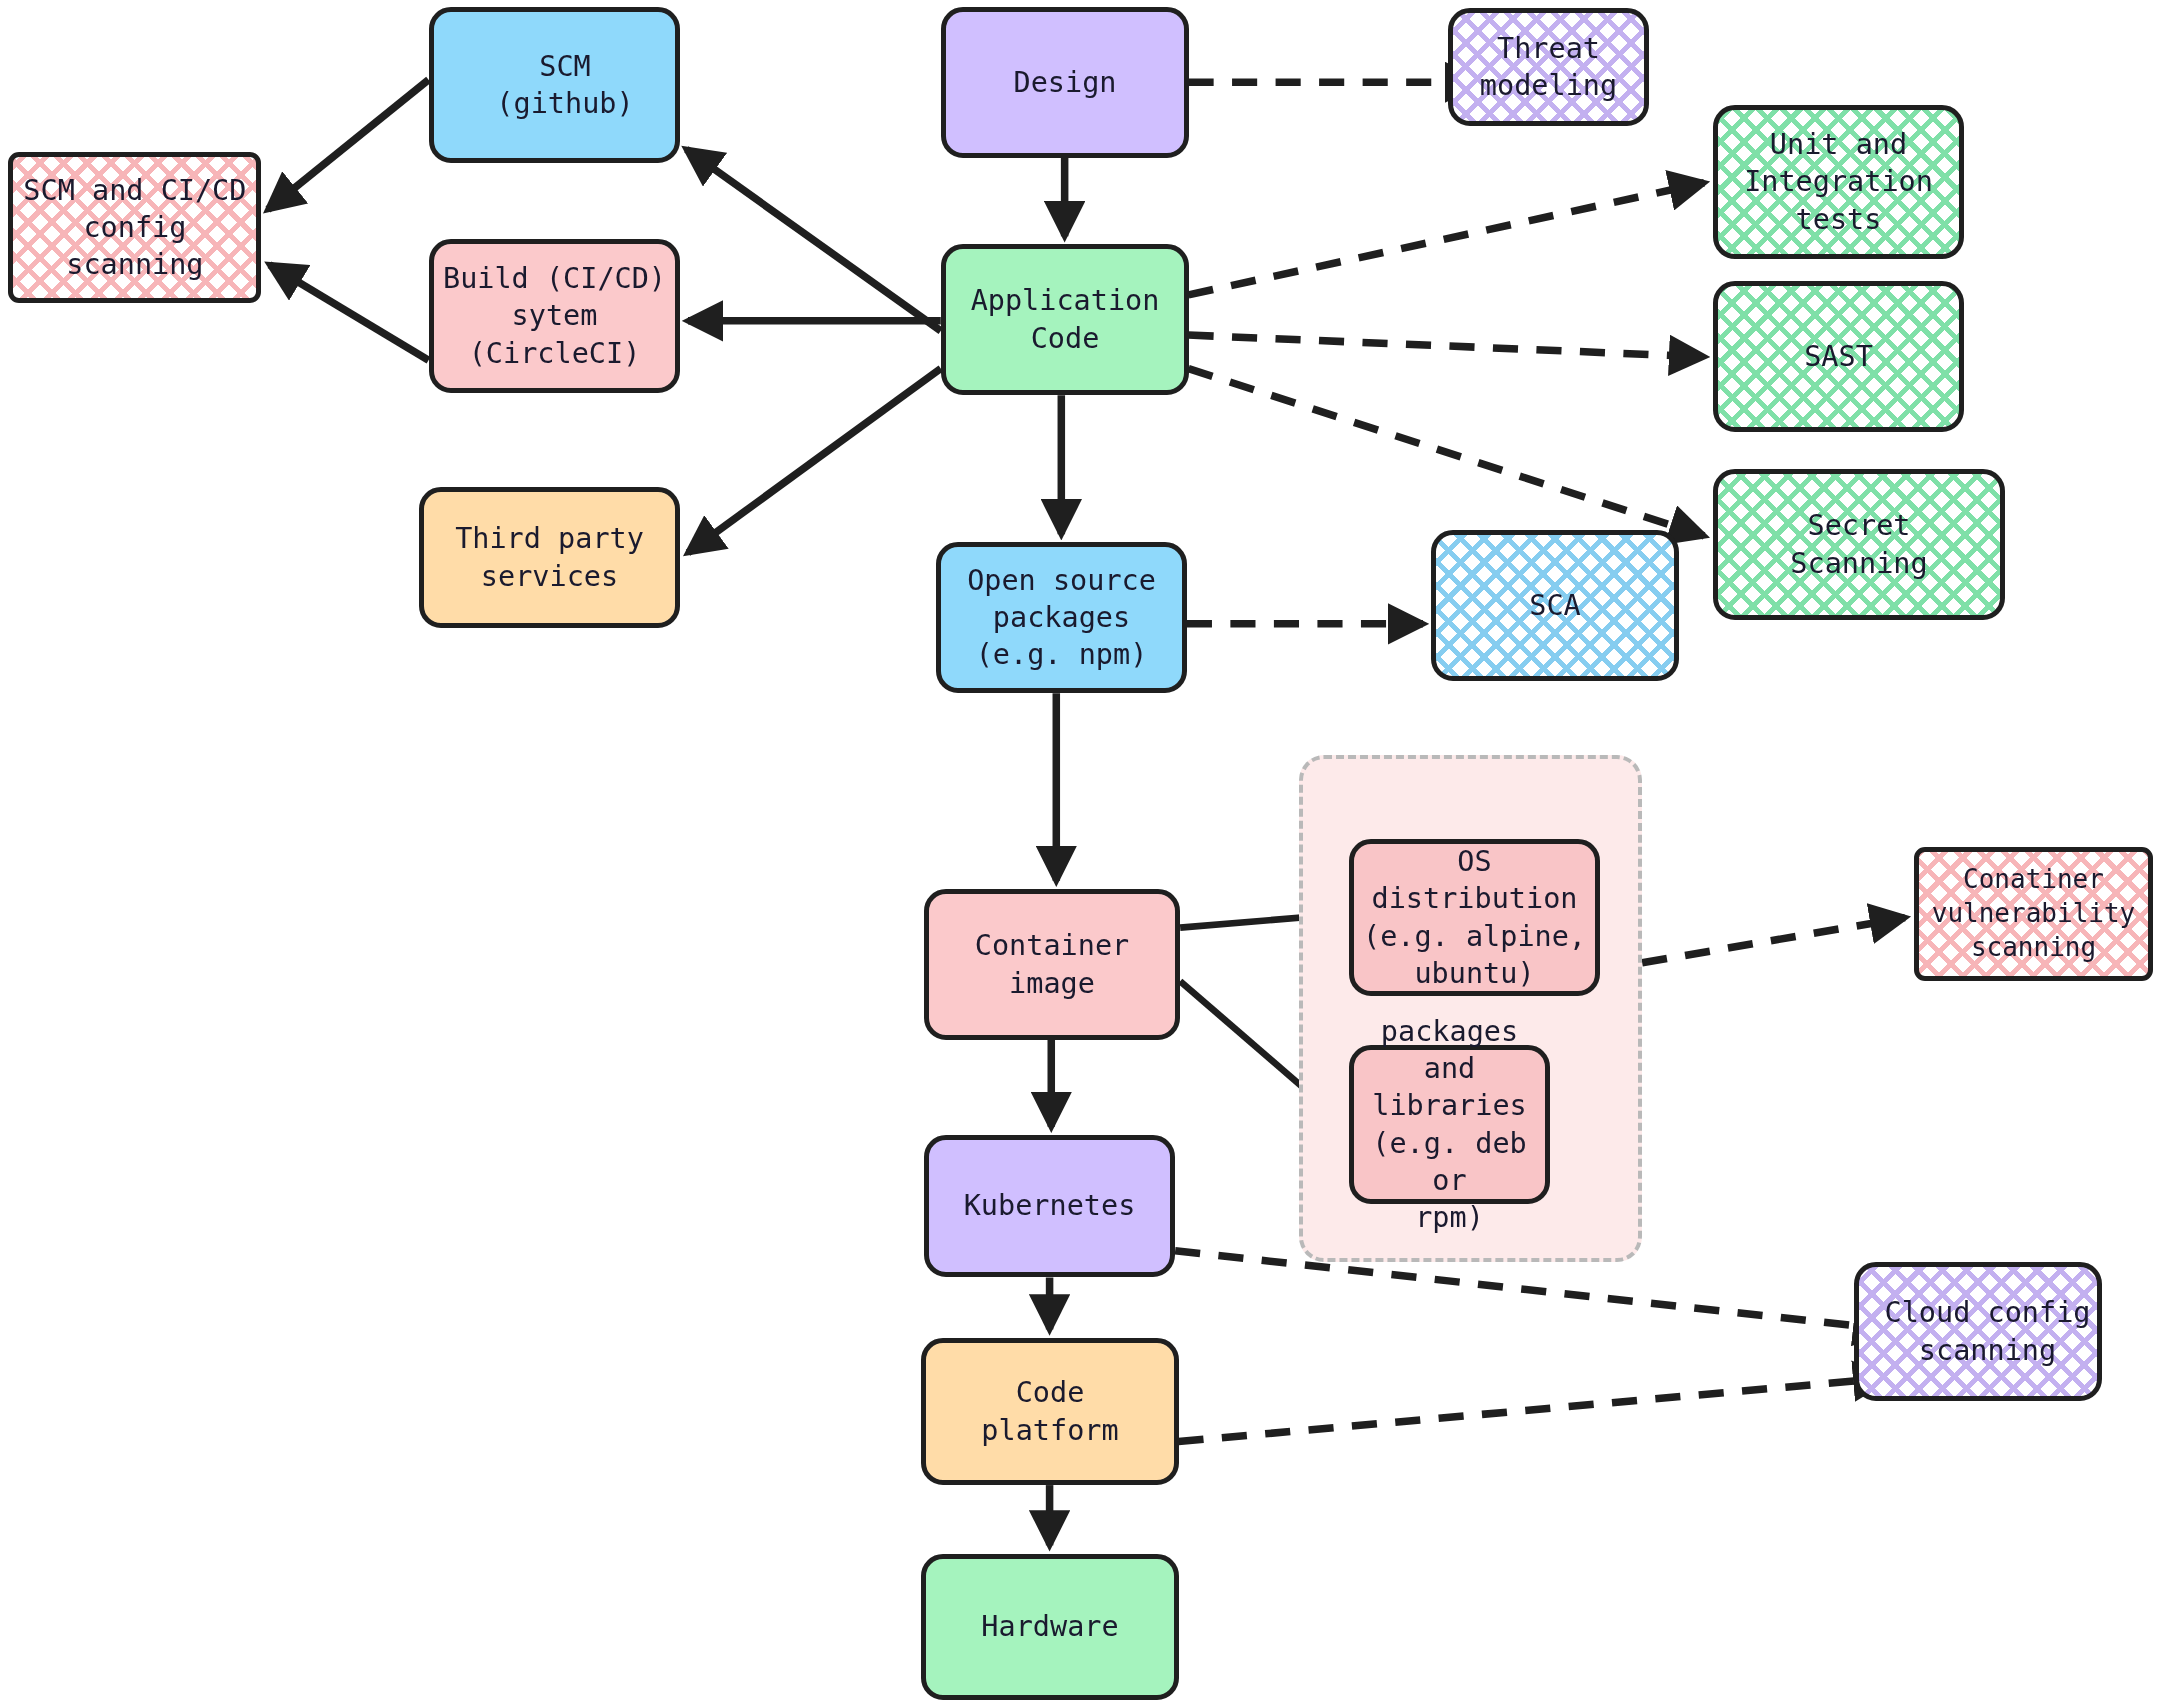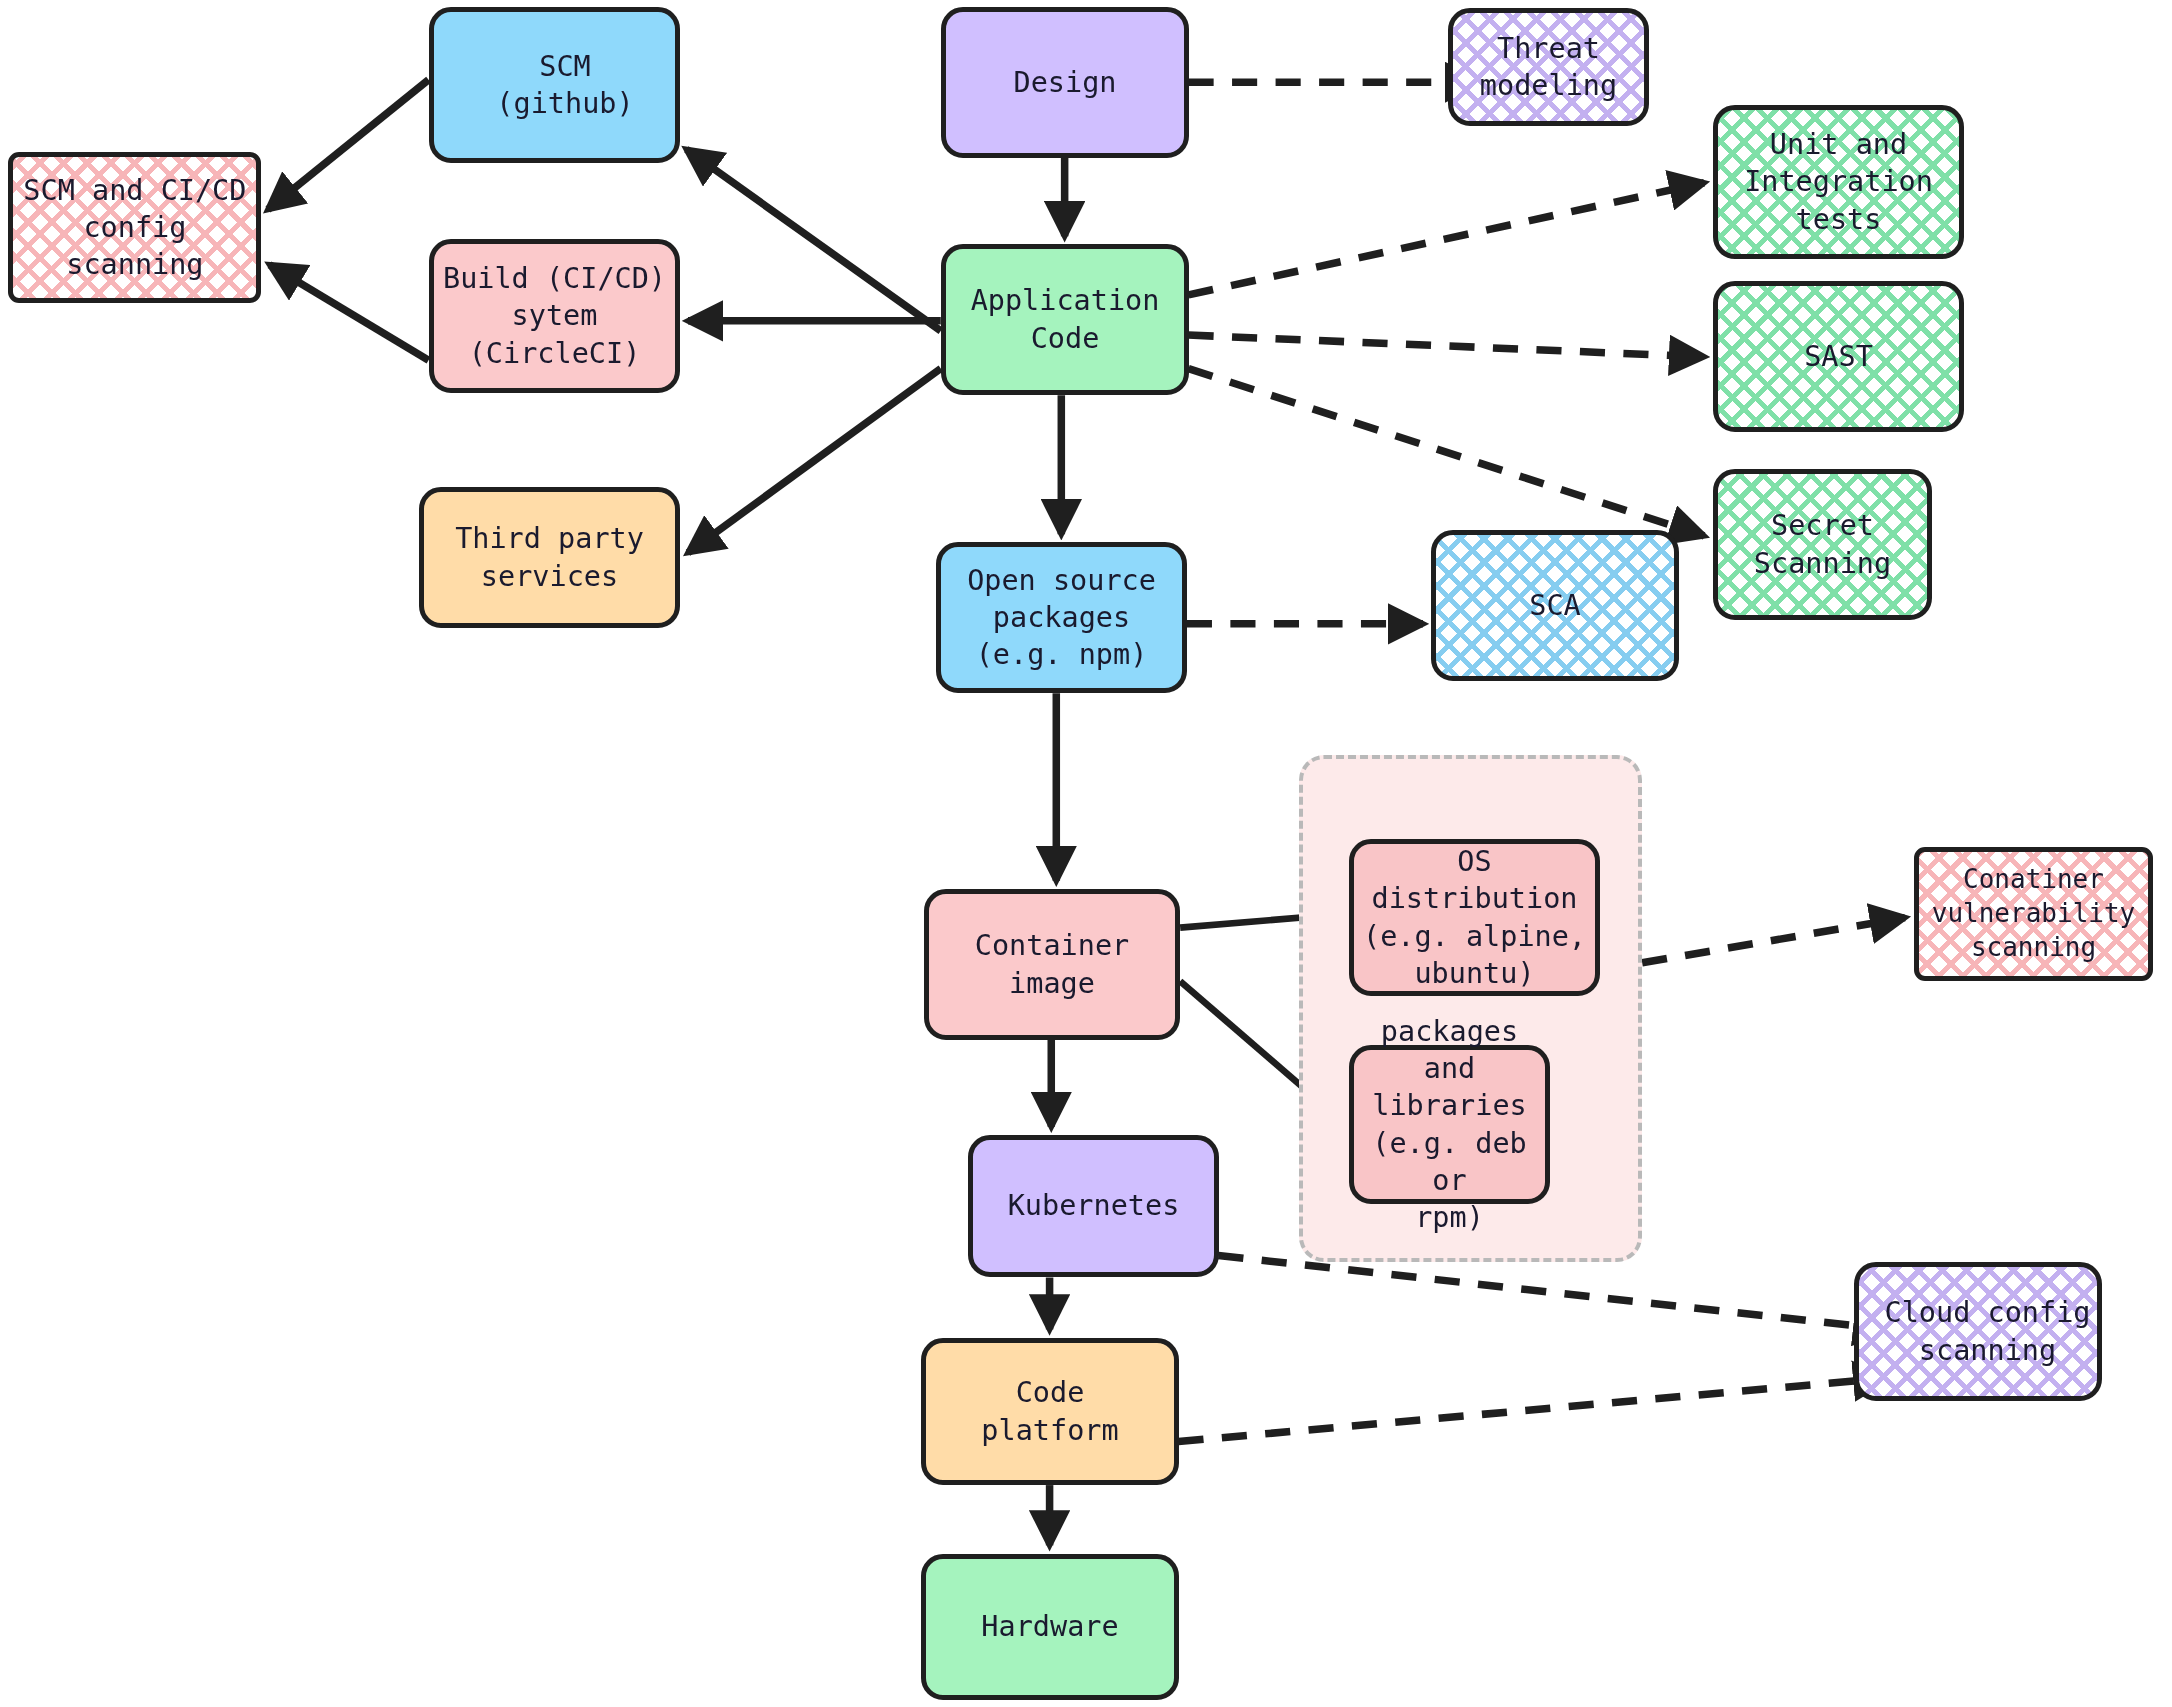--- a/index.html
+++ b/index.html
@@ -159,21 +159,21 @@
   <div class="node fill-purple" style="left:941px; top:6.7px;    width:248px; height:151px;"><span>Design</span></div>
   <div class="node fill-green" style="left:941px; top:244px;  width:248px; height:151px;"><span>Application
 Code</span></div>
 
   <div class="node hatch-purple" style="left:1448px; top:8.4px;   width:201px; height:118px;"><span>Threat
 modeling</span></div>
   <div class="node hatch-green" style="left:1713px; top:105px;  width:251px; height:154px;"><span>Unit and
 Integration
 tests</span></div>
   <div class="node hatch-green" style="left:1713px; top:281px;  width:251px; height:151px;"><span>SAST</span></div>
-  <div class="node hatch-green" style="left:1713px; top:469px;  width:219px; height:151px;"><span>Secret
+  <div class="node hatch-green" style="left:1713px; top:469px;  width:292px; height:151px;"><span>Secret
 Scanning</span></div>
 
   <div class="node fill-blue" style="left:936px; top:542px;  width:251px; height:151px;"><span>Open source
 packages
 (e.g. npm)</span></div>
   <div class="node hatch-blue" style="left:1431px; top:530px;  width:248px; height:151px;"><span>SCA</span></div>
 
   <div class="node fill-pink" style="left:924px; top:889px; width:256px; height:151px;"><span>Container
 image</span></div>
   <div class="node fill-pink2" style="left:1349px; top:839px; width:251px; height:157px;"><span>OS
@@ -181,21 +181,21 @@
 (e.g. alpine,
 ubuntu)</span></div>
   <div class="node fill-pink2" style="left:1349px; top:1045px; width:201px; height:159px;"><span>packages and
 libraries
 (e.g. deb or
 rpm)</span></div>
   <div class="node hatch-pink" style="left:1914px; top:847px; width:239px; height:134px; font-size:26px;"><span>Conatiner
 vulnerability
 scanning</span></div>
 
-  <div class="node fill-purple" style="left:968px; top:1135px; width:251px; height:142px;align-items:center;"><span>Kubernetes</span></div>
+  <div class="node fill-purple" style="left:924px; top:1135px; width:251px; height:142px;align-items:center;"><span>Kubernetes</span></div>
   <div class="node fill-orange" style="left:921px; top:1338px; width:258px; height:147px;"><span>Code
 platform</span></div>
   <div class="node hatch-purple" style="left:1854px; top:1262px; width:248px; height:139px;padding-left:19px;"><span>Cloud config
 scanning</span></div>
   <div class="node fill-green" style="left:921px; top:1554px; width:258px; height:146px;"><span>Hardware</span></div>
 
 </div>
 
 
 </body></html>

